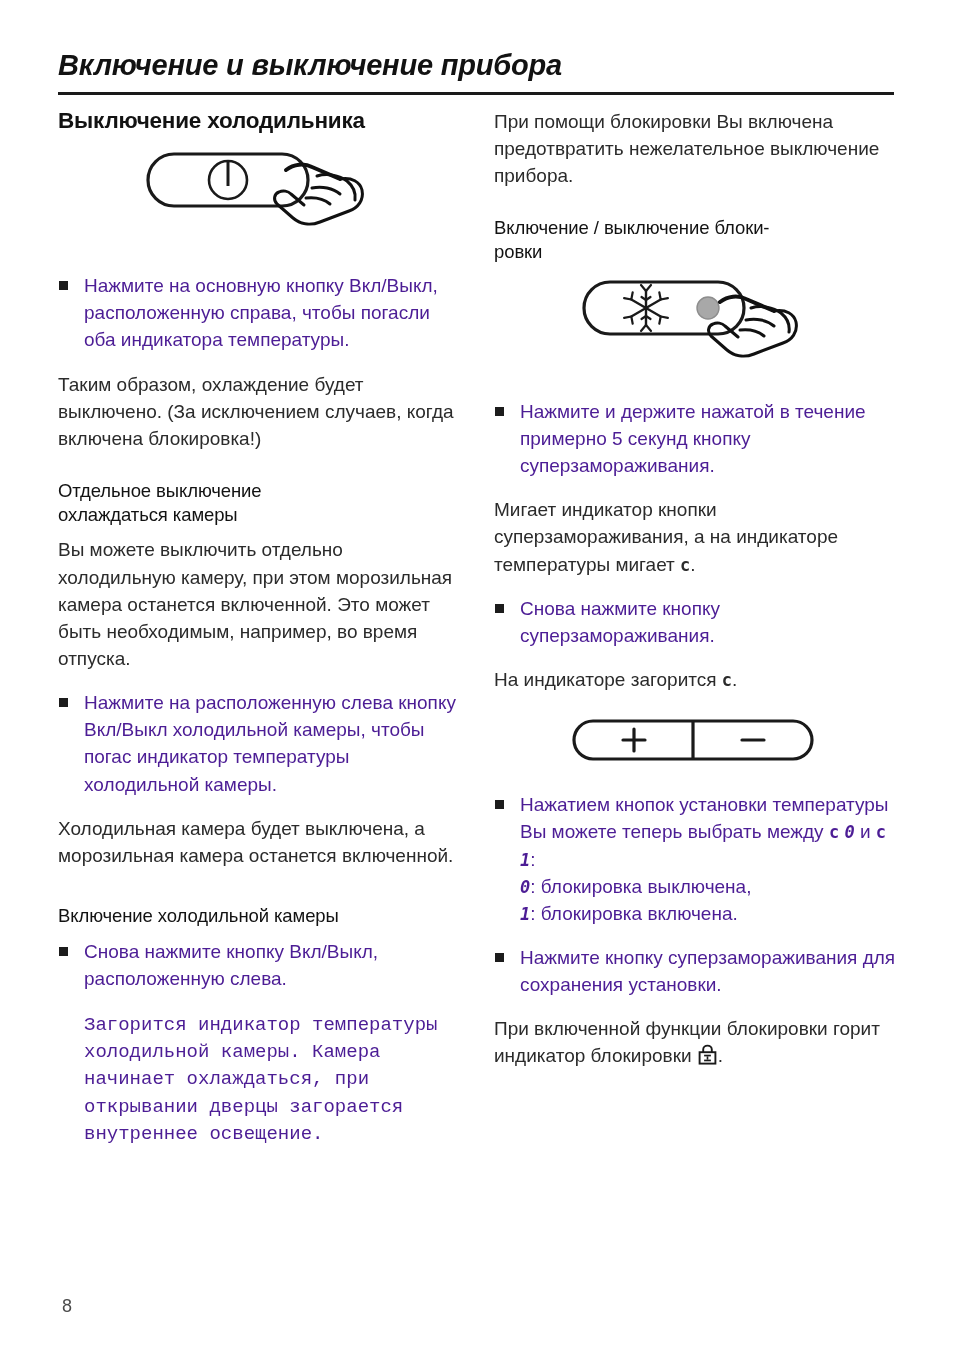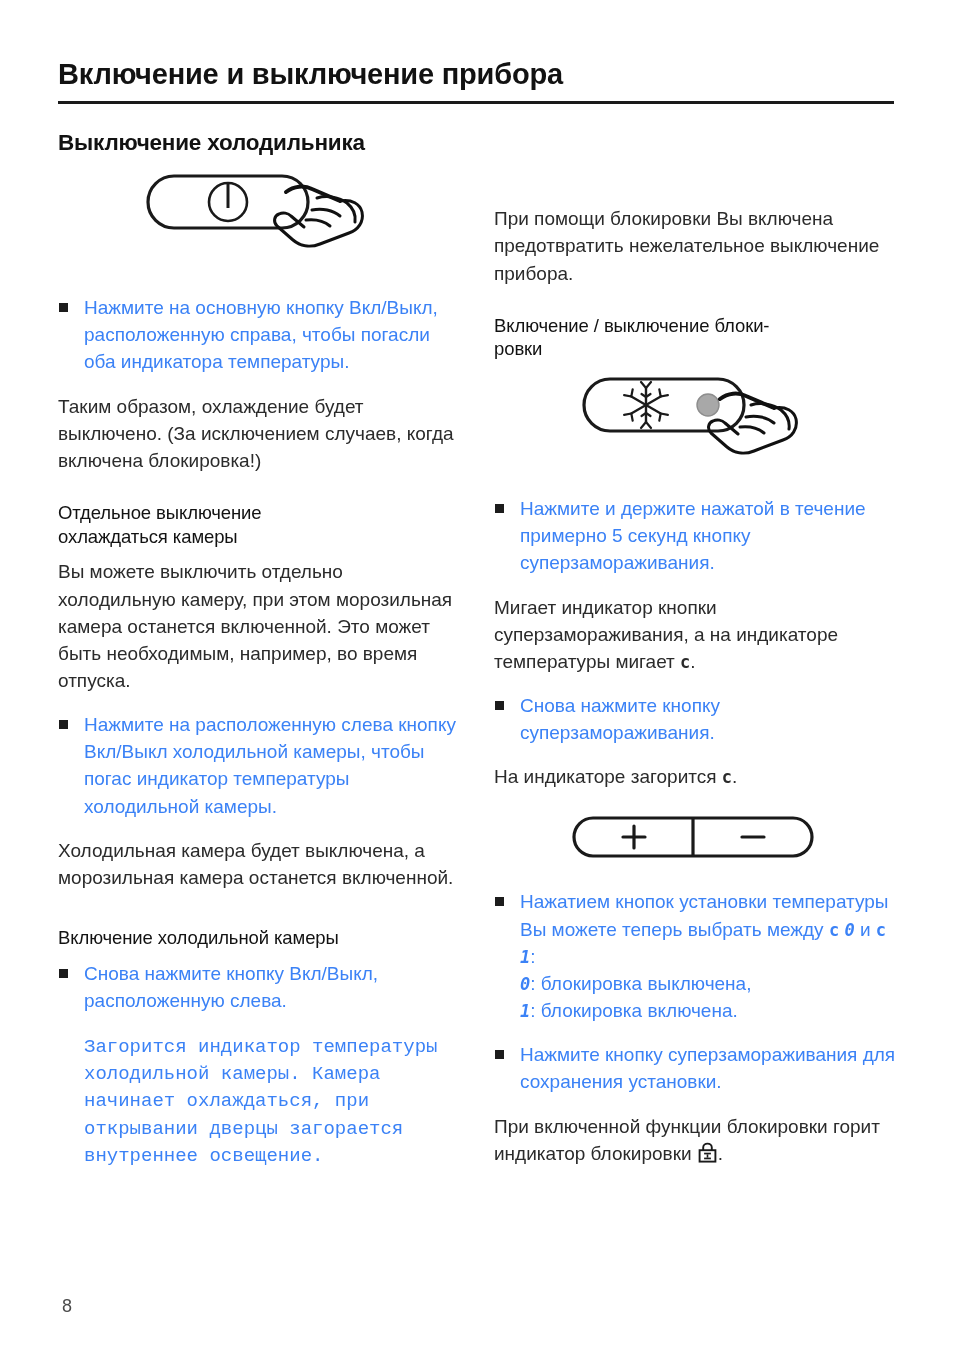--- a/index.html
+++ b/index.html
@@ -20,46 +20,46 @@
     position: absolute;
     left: 0; top: 0;
     width: 954px;
     height: 1352px;
   }
 
   
   .page-header {
     position: absolute;
     left: 58px;
-    top: 58px;
+    top: 49px;
     width: 836px;
+    font-style: italic;
   }
   .page-title {
     font-size: 29px;
     font-weight: bold;
     letter-spacing: -0.2px;
     line-height: 1.15;
     margin: 0;
     color: #121212;
   }
   .header-rule {
     margin-top: 10px;
     border-bottom: 3px solid #1a1a1a;
     width: 836px;
   }
 
   
   .columns {
     position: absolute;
     left: 58px;
-    top: 130px;
+    top: 108px;
     width: 838px;
     display: flex;
     gap: 34px;
-    align-items: flex-end;
   }
   .col {
     width: 402px;
     position: relative;
   }
 
   
   h2.sec-head {
     font-size: 22.5px;
     font-weight: bold;
@@ -85,21 +85,21 @@
   .gap-lg { height: 18px; }
   .gap-md { height: 10px; }
 
   
   .bullet {
     position: relative;
     padding-left: 26px;
     font-size: 19px;
     line-height: 1.43;
     margin: 0 0 17px 0;
-    color: #3b82f6;
+    color: #4c1d95;
   }
   .bullet::before {
     content: "";
     position: absolute;
     left: 1px;
     top: 9px;
     width: 9px;
     height: 9px;
     background: #1c1c1c;
   }

